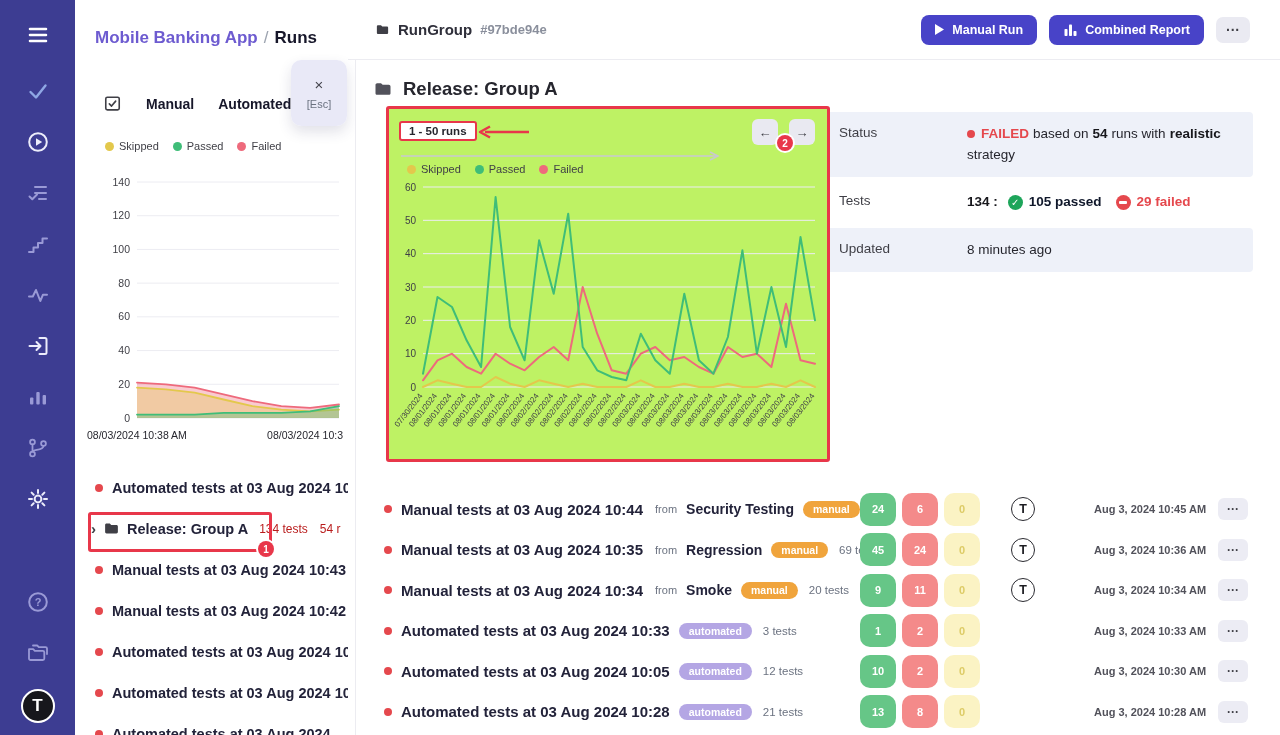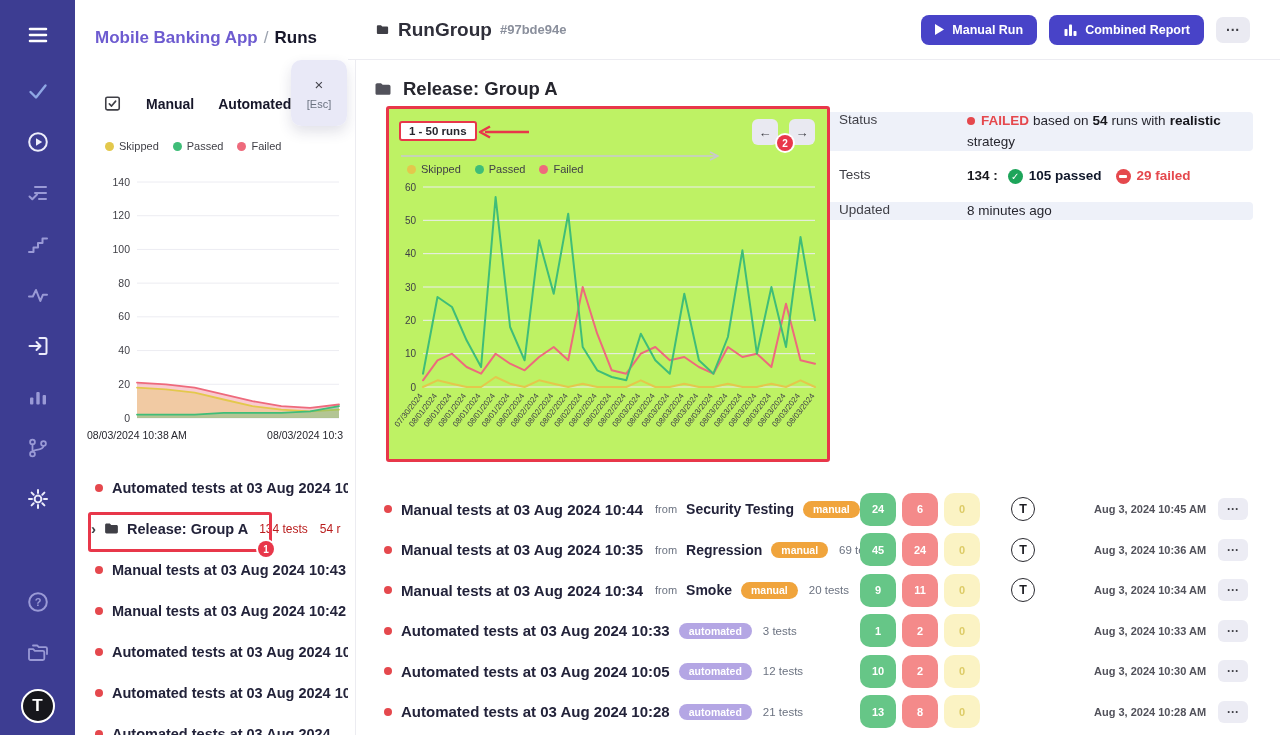--- a/index.html
+++ b/index.html
@@ -39,41 +39,41 @@
 .pitem{height:41px;display:flex;align-items:center;gap:9px;padding-left:20px;white-space:nowrap;overflow:hidden;font-size:14.5px;font-weight:bold;color:#23233a;cursor:pointer}
 .rdot{width:8px;height:8px;border-radius:50%;background:#e5484d;flex:0 0 8px}
 .pitem.release{gap:7px;padding-left:16px}
 .chev{font-size:15px;color:#3f3f46;font-weight:bold}
 .folder-ico{display:flex;color:#3f3f46;flex:0 0 auto}
 .pmeta{font-size:12px;color:#b91c1c;font-weight:normal;margin-left:4px;display:flex;gap:12px}
 
 
 .main{position:absolute;left:348px;top:0;width:932px;height:735px;overflow:hidden}
 .topbar{position:absolute;left:0;top:0;width:932px;height:60px;border-bottom:1px solid #ececf1;display:flex;align-items:center;padding:0 30px 0 27px;gap:8px;background:#fff}
-.rg-label{font-size:19px;font-weight:bold;color:#2f2f3a}
+.rg-label{font-size:15px;font-weight:bold;color:#2f2f3a}
 .rg-id{font-size:13px;font-weight:bold;color:#8a8f9c}
 .topbar-actions{margin-left:auto;display:flex;align-items:center;gap:12px}
 .btn{border:none;cursor:pointer;font-family:inherit}
 .btn.primary{height:30px;background:#4843c8;color:#fff;border-radius:8px;font-size:12.5px;font-weight:bold;display:inline-flex;align-items:center;gap:8px;padding:0 14px}
 .btn.morebtn{width:34px;height:26px;background:#eaeaf2;border-radius:7px;color:#3f3f46;font-weight:bold;font-size:14px;line-height:1}
 .grouphead{position:absolute;left:25px;top:78px;display:flex;align-items:center;gap:10px}
 .grouphead .folder-ico{color:#52525b}
 .grouphead h1{font-size:18.5px;color:#26262e;font-weight:bold}
 
 .chartbox{position:absolute;left:38px;top:106px;width:444px;height:356px;border:3px solid #e8374a;border-radius:3px;background:#bef264;z-index:4}
 .runs-range{position:absolute;left:10px;top:12px;font-size:11.5px;font-weight:bold;color:#26262e;border:2px solid #e8374a;border-radius:3px;padding:2px 8px;background:#fff;z-index:3}
 .red-arrow{position:absolute;left:84px;top:15px}
 .gray-arrow{position:absolute;left:10px;top:42px}
 .pag{position:absolute;right:12px;top:10px;display:flex;gap:11px;z-index:3}
 .pagbtn{width:26px;height:26px;background:#e9e9f1;border:none;border-radius:6px;color:#3f3f46;font-size:13px;cursor:pointer;display:flex;align-items:center;justify-content:center}
 .main-legend{position:absolute;left:18px;top:54px}
 .main-chart{position:absolute;left:2px;top:72px}
 
 .statuspanel{position:absolute;left:475px;top:112px;width:430px;font-size:13.5px;color:#26262e}
-.srow{display:flex;padding:0 16px;border-radius:4px}
+.srow{display:flex;padding:13px 16px;border-radius:4px}
 .srow.bg{background:#eef1f9}
 .srow.mid{padding:16px 16px}
 .slabel{flex:0 0 128px;color:#3f3f46}
 .sval{flex:1;display:flex;flex-wrap:wrap;align-items:center;column-gap:4px;row-gap:3px;line-height:1.35}
 .sval b{color:#17171c}
 .dotred{width:8px;height:8px;border-radius:50%;background:#e5484d;display:inline-block;margin-right:2px}
 .failedword{color:#e5484d;font-weight:bold}
 .passtxt{color:#0f172a;font-weight:bold}
 .failtxt{color:#e5484d;font-weight:bold}
 .ic-pass{width:15px;height:15px;border-radius:50%;background:#1da55a;color:#fff;font-size:10px;display:inline-flex;align-items:center;justify-content:center;margin:0 2px 0 6px}

